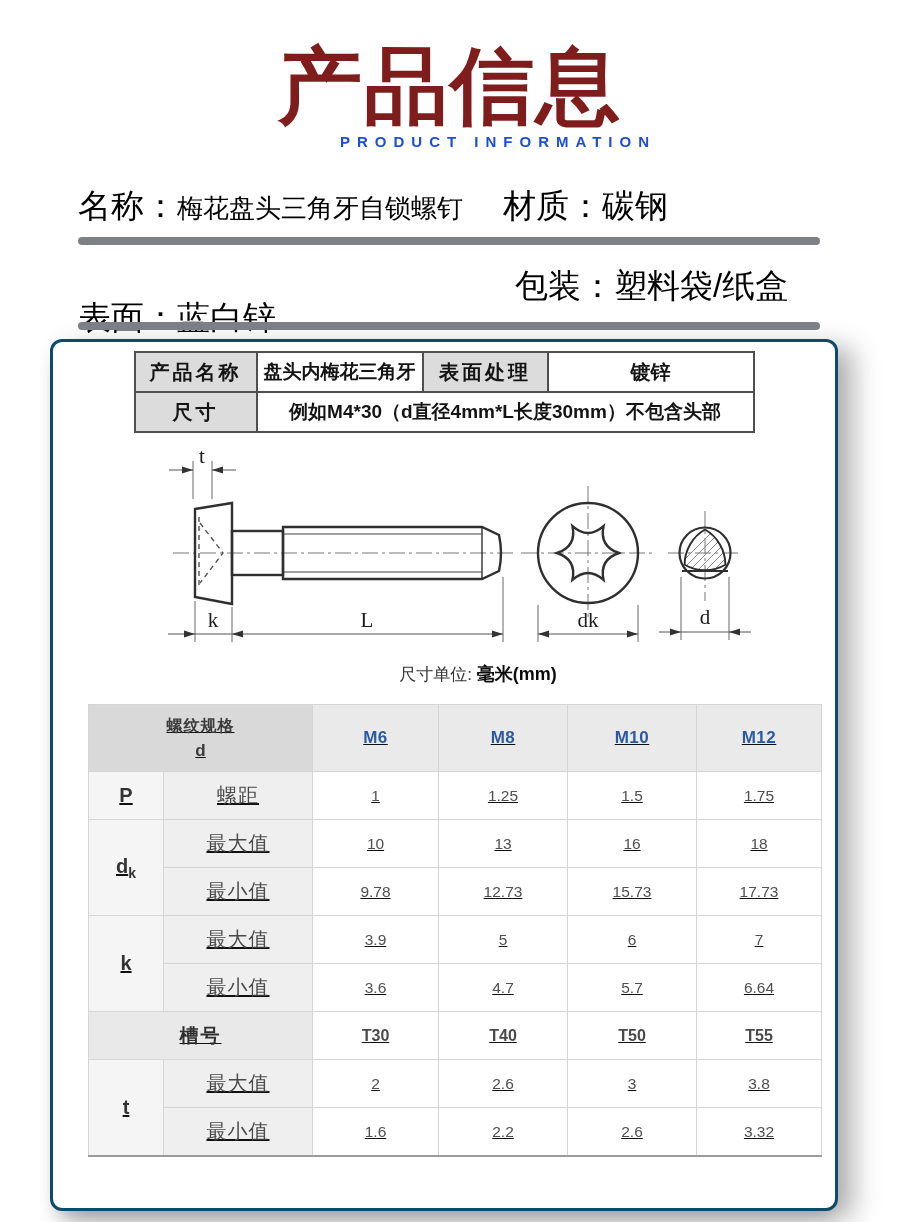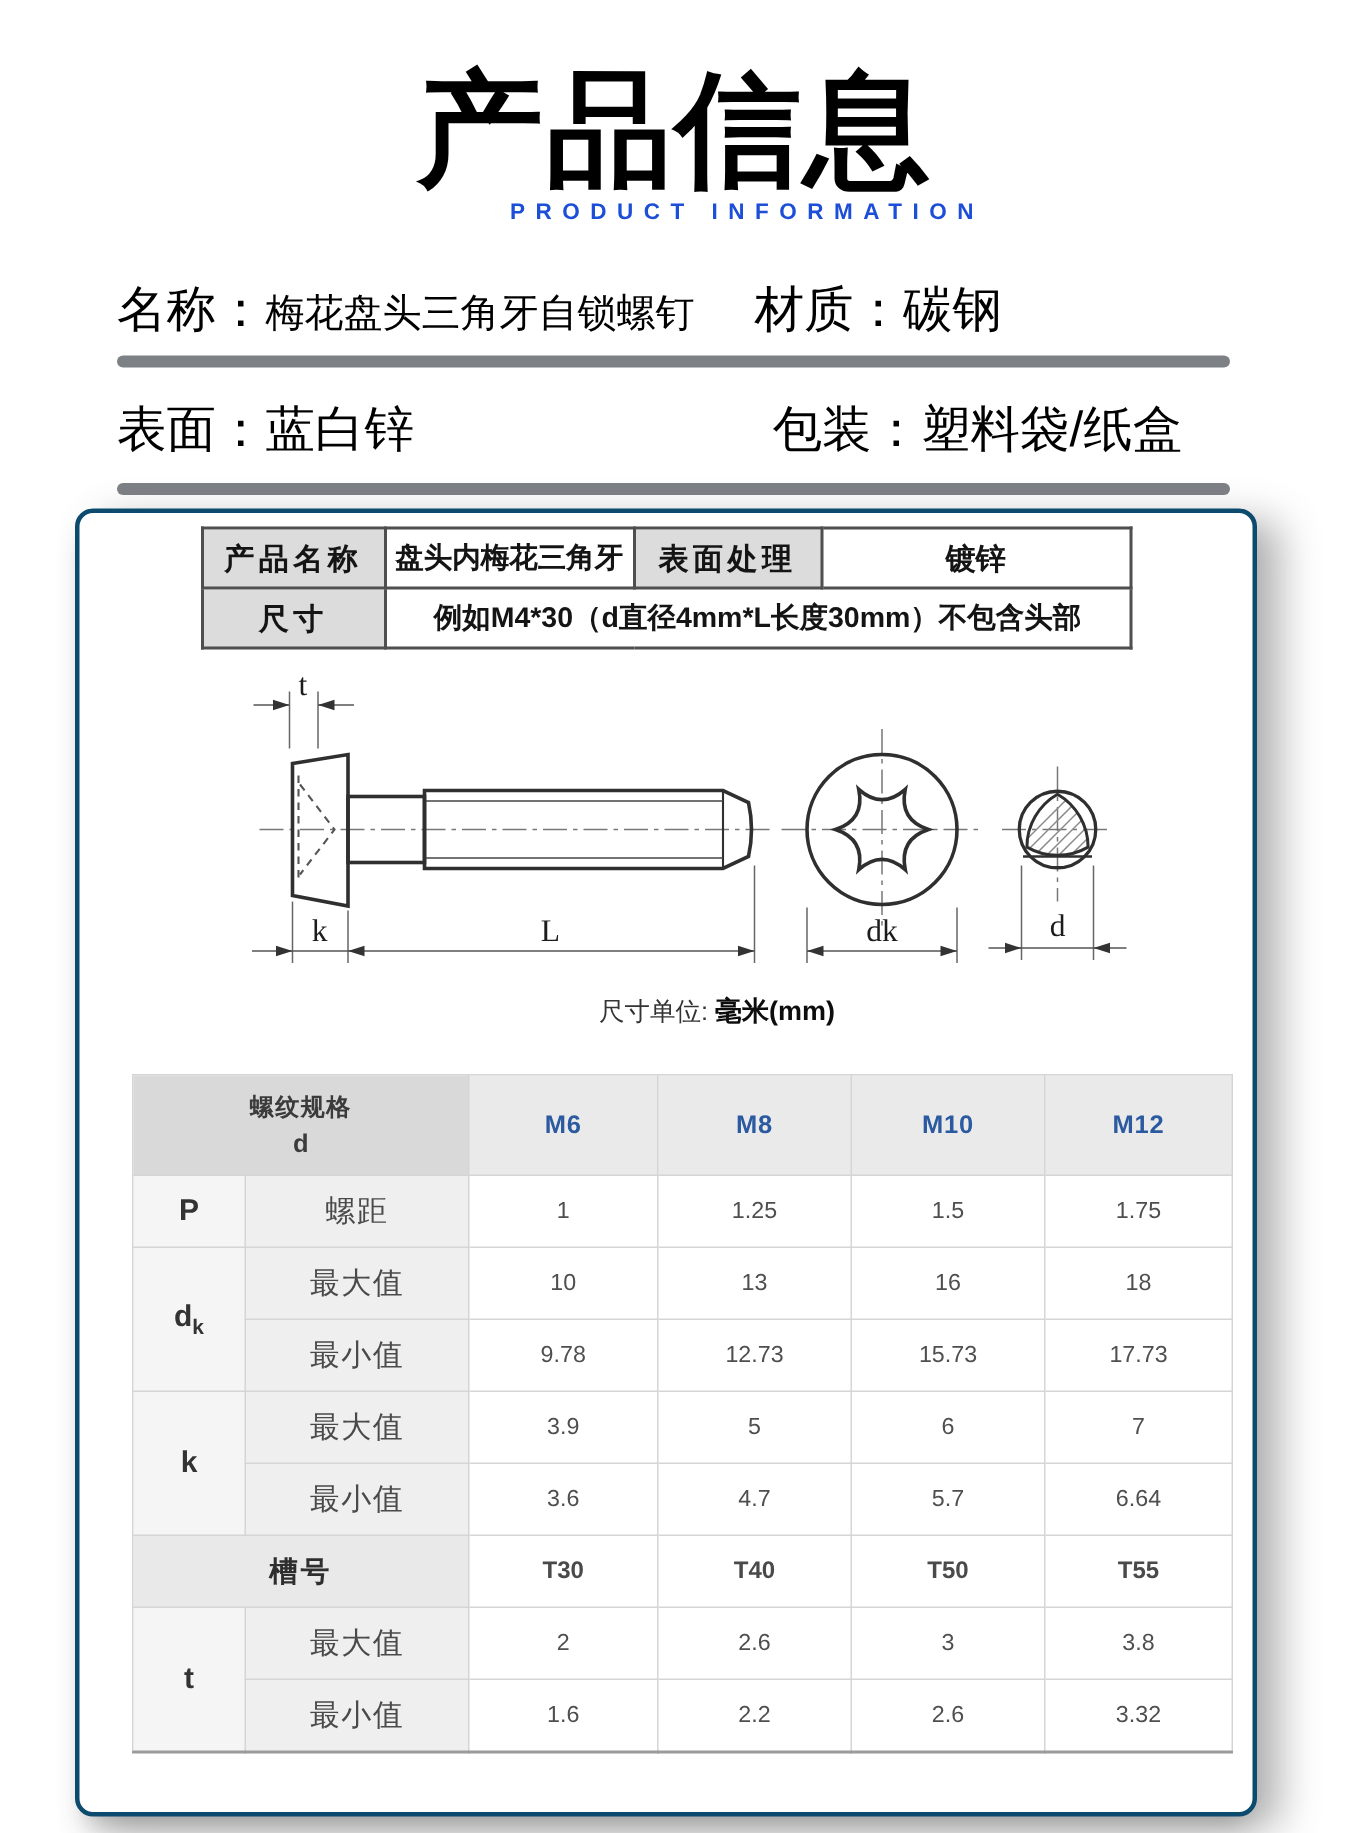--- a/index.html
+++ b/index.html
@@ -4,21 +4,21 @@
 <style>
   html,body{margin:0;padding:0;background:#ffffff;}
   .page{
     position:relative;width:900px;height:1222px;margin:0 auto;
     background:#ffffff;overflow:hidden;
     font-family:"Liberation Sans","DejaVu Sans",sans-serif;color:#111;
   }
   
   .title{
     position:absolute;top:36px;left:0;width:100%;text-align:center;
-    font-size:84px;line-height:100px;font-weight:900;color:#000000;letter-spacing:2px;
+    font-size:84px;line-height:100px;font-weight:900;color:#7f1d1d;letter-spacing:2px;
   }
   .subtitle{
     position:absolute;top:133px;left:0;width:100%;text-align:center;
     font-size:15px;font-weight:700;color:#1d4ed8;letter-spacing:7px;margin-left:48px;
   }
   
   .sumrow{position:absolute;left:0;width:100%;height:42px;}
   .sumrow .pair{position:absolute;top:0;white-space:nowrap;}
   .lab,.val{font-size:33px;font-weight:500;color:#000;}
   .val-small{font-size:26px;font-weight:500;color:#000;}
@@ -41,21 +41,21 @@
   }
   .info-table td.glabel{background:#dcdcdc;letter-spacing:3px;}
   .info-table td.gvalue{background:#ffffff;}
   .info-table td.tight{font-size:19px;letter-spacing:0;}
   
   .drawing{display:block;margin:4px auto 0;}
   .dimtxt{font-family:"Liberation Serif","DejaVu Serif",serif;font-size:21px;fill:#1c1c1c;}
   .capA{font-size:17px;fill:#333;font-family:"Liberation Sans","DejaVu Sans",sans-serif;}
   .capB{font-size:18px;font-weight:700;fill:#0d0d0d;font-family:"Liberation Sans","DejaVu Sans",sans-serif;}
   
-  .spec-table{margin:29px 0 0 35px;width:733px;border:1px solid #cfcfcf;border-bottom:2px solid #9b9b9b;}
+  .spec-table{margin:17px 0 0 35px;width:733px;border:1px solid #cfcfcf;border-bottom:2px solid #9b9b9b;text-decoration:underline;}
   .spec-table td{
     border:1px solid #d5d5d5;text-align:center;vertical-align:middle;
     height:47px;font-size:15.5px;color:#4f4f4f;background:#fff;padding:0;
   }
   .spec-table tr.hdr td{height:66px;}
   .spec-table td.hspec{background:#d9d9d9;color:#3b3b3b;}
   .hspec .l1{font-size:16px;font-weight:600;letter-spacing:1px;}
   .hspec .l2{font-size:17px;font-weight:700;margin-top:4px;}
   .spec-table td.hm{background:#eaeaea;color:#2b5aa1;font-weight:700;font-size:17px;letter-spacing:.5px;}
   .spec-table td.grp{background:#f5f5f5;font-size:20px;font-weight:700;color:#333;}
@@ -77,21 +77,21 @@
       <span class="lab">材质：</span><span class="val">碳钢</span>
     </span>
     <span class="pair" style="left:78px;">
       <span class="lab">名称：</span><span class="val-small">梅花盘头三角牙自锁螺钉</span>
     </span>
   </div>
 
   <div class="divider" style="top:237px;"></div>
 
   <div class="sumrow" style="top:264px;">
-    <span class="pair" style="left:78px;">
+    <span class="pair" style="left:78px;margin-top:32px;">
       <span class="lab">表面：</span><span class="val">蓝白锌</span>
     </span>
     <span class="pair" style="left:515px;">
       <span class="lab">包装：</span><span class="val">塑料袋/纸盒</span>
     </span>
   </div>
 
   <div class="divider" style="top:322px;"></div>
 
   <div class="card">

